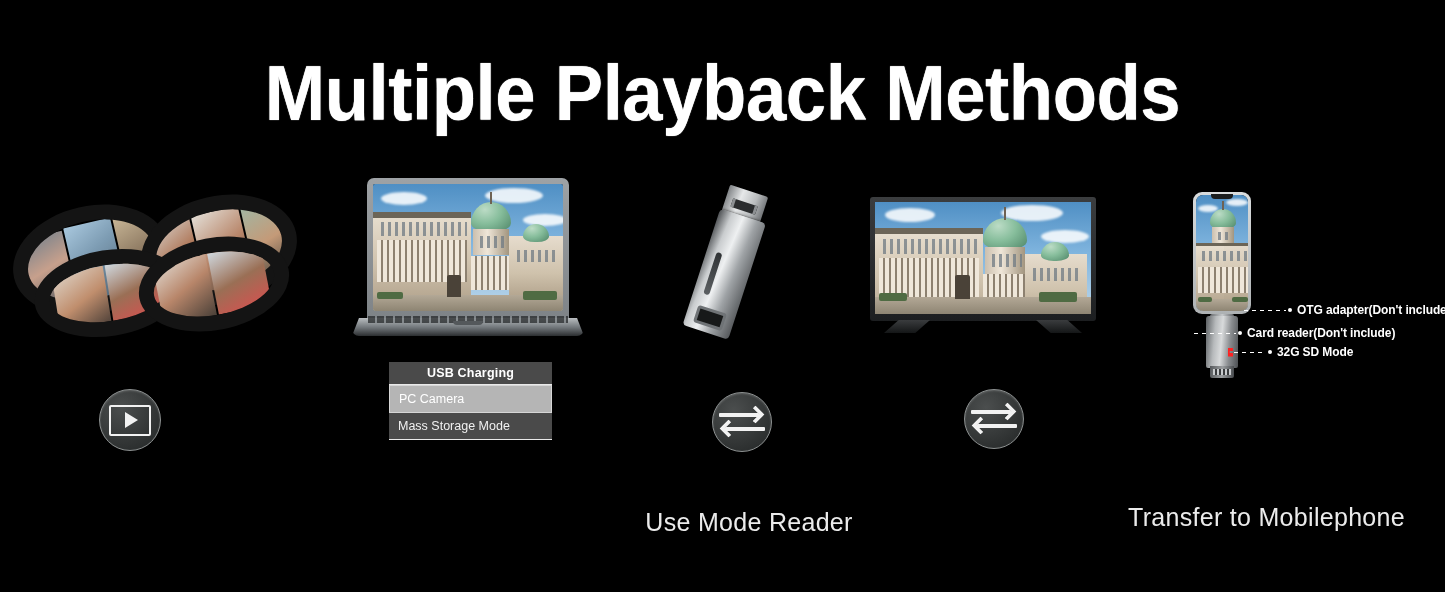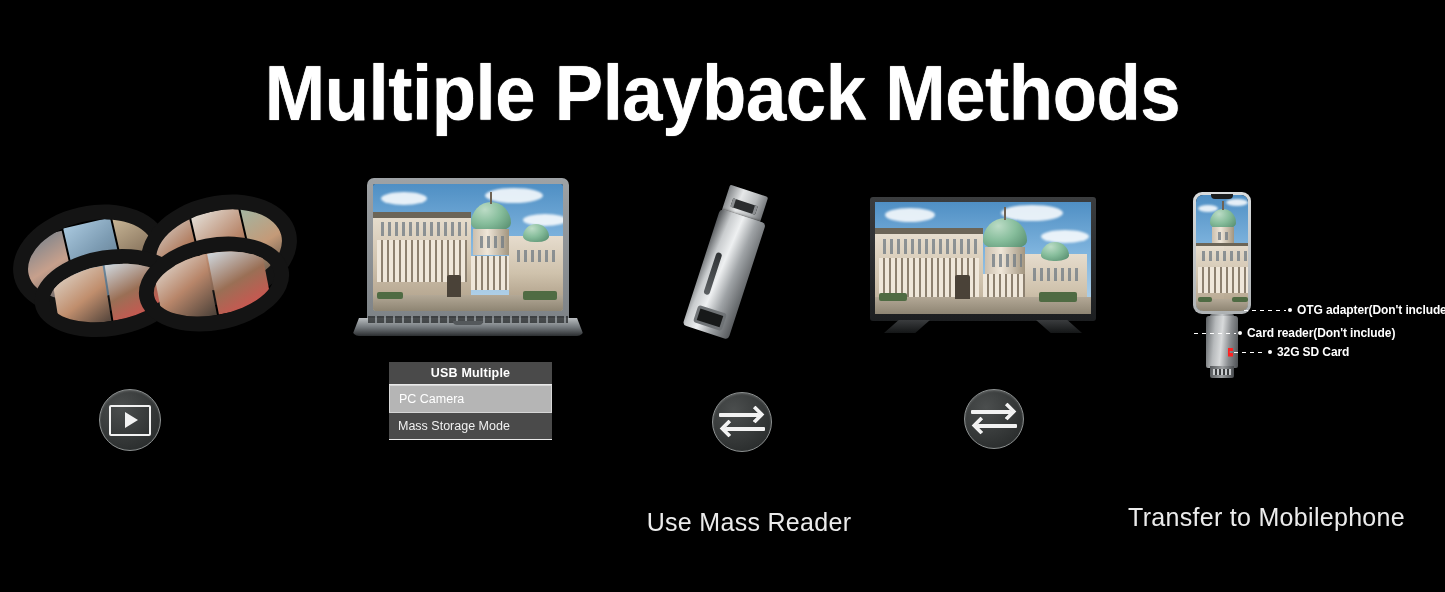--- a/index.html
+++ b/index.html
@@ -359,21 +359,21 @@
           <div class="greenery" style="left:150px;bottom:11px;width:34px;height:9px;"></div>
         </div>
       </div>
     </div>
     <div class="lap-base"></div>
     <div class="lap-keys"></div>
     <div class="lap-notch"></div>
   </div>
 
   <div class="usbmenu">
-    <div class="um-head">USB Multiple</div>
+    <div class="um-head">USB Charging</div>
     <div class="um-row sel">PC Camera</div>
     <div class="um-row">Mass Storage Mode</div>
   </div>
 
 
   <div class="usb">
     <div class="usb-conn"></div>
     <div class="usb-body"></div>
     <div class="usb-groove"></div>
     <div class="usb-loop"></div>
@@ -381,21 +381,21 @@
 
   <div class="circ" style="left:712px;top:392px;width:60px;height:60px;">
     <div class="exch">
       <div class="bar b1"></div>
       <div class="h1"></div>
       <div class="bar b2"></div>
       <div class="h2"></div>
     </div>
   </div>
 
-  <div class="caption" style="left:620px;top:508px;width:258px;">Use Mass Reader</div>
+  <div class="caption" style="left:620px;top:508px;width:258px;">Use Mode Reader</div>
 
   <div class="tv">
     <div class="tv-frame">
       <div class="tv-screen">
         <div class="castle">
           <div class="sky"></div>
           <div class="cloud" style="left:10px;top:6px;width:50px;height:14px;"></div>
           <div class="cloud" style="left:126px;top:3px;width:62px;height:16px;"></div>
           <div class="cloud" style="left:166px;top:28px;width:48px;height:13px;"></div>
           <div class="dome" style="left:108px;top:16px;width:44px;height:32px;"></div>
@@ -468,18 +468,18 @@
   <div class="callout" style="left:1194px;top:326px;">
     <div class="dash" style="width:42px;"></div>
     <div class="dot"></div>
     <div class="co-text">Card reader(Don't include)</div>
   </div>
 
   <div class="callout" style="left:1228px;top:345px;">
     <div class="redtick"></div>
     <div class="dash" style="width:32px;"></div>
     <div class="dot"></div>
-    <div class="co-text">32G SD Card</div>
+    <div class="co-text">32G SD Mode</div>
   </div>
 
   <div class="caption" style="left:1128px;top:503px;width:262px;">Transfer to Mobilephone</div>
 
 </div>
 
 </body></html>

